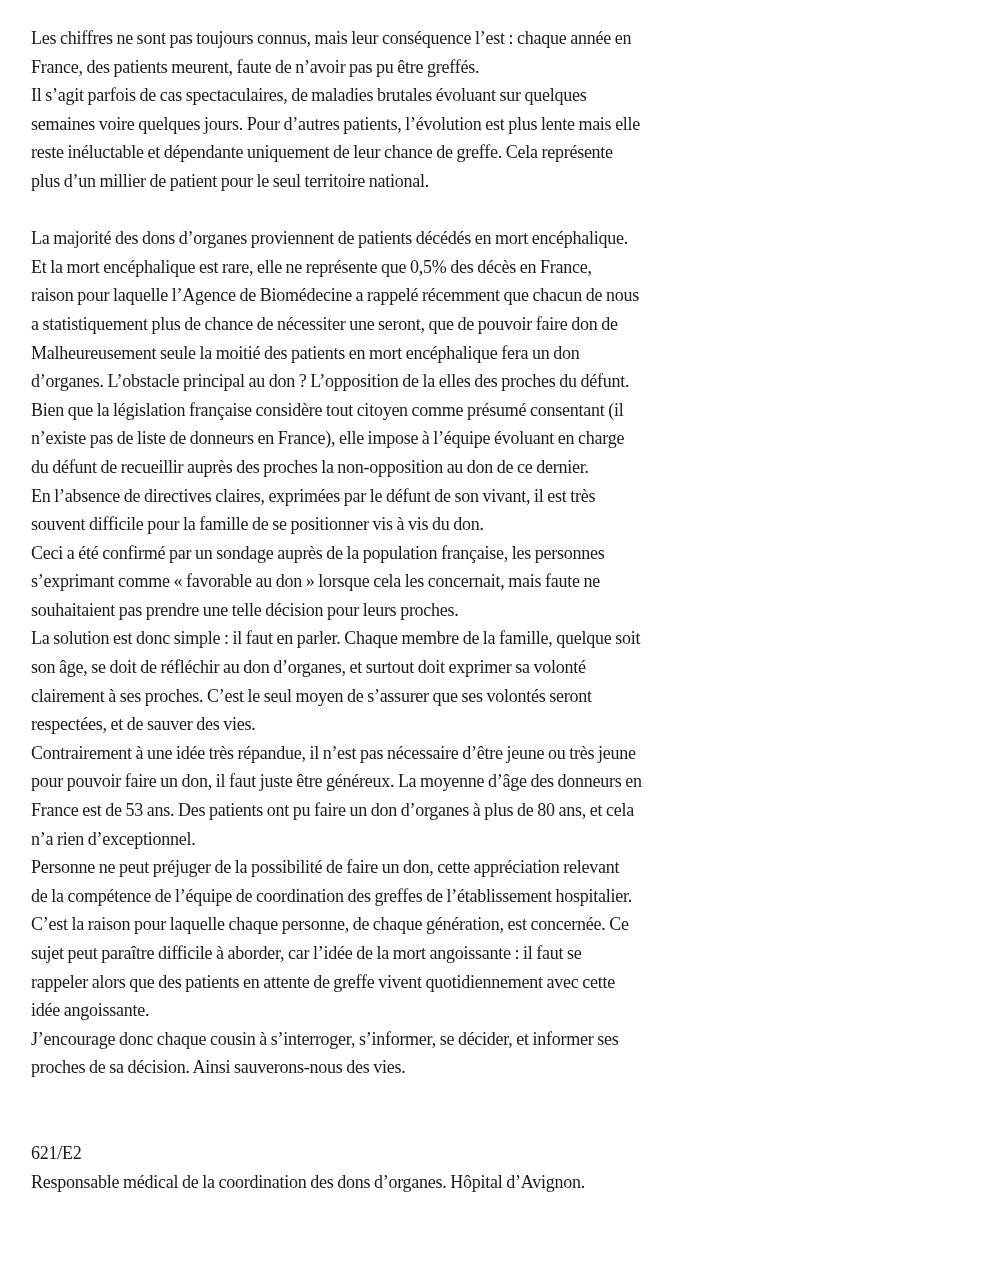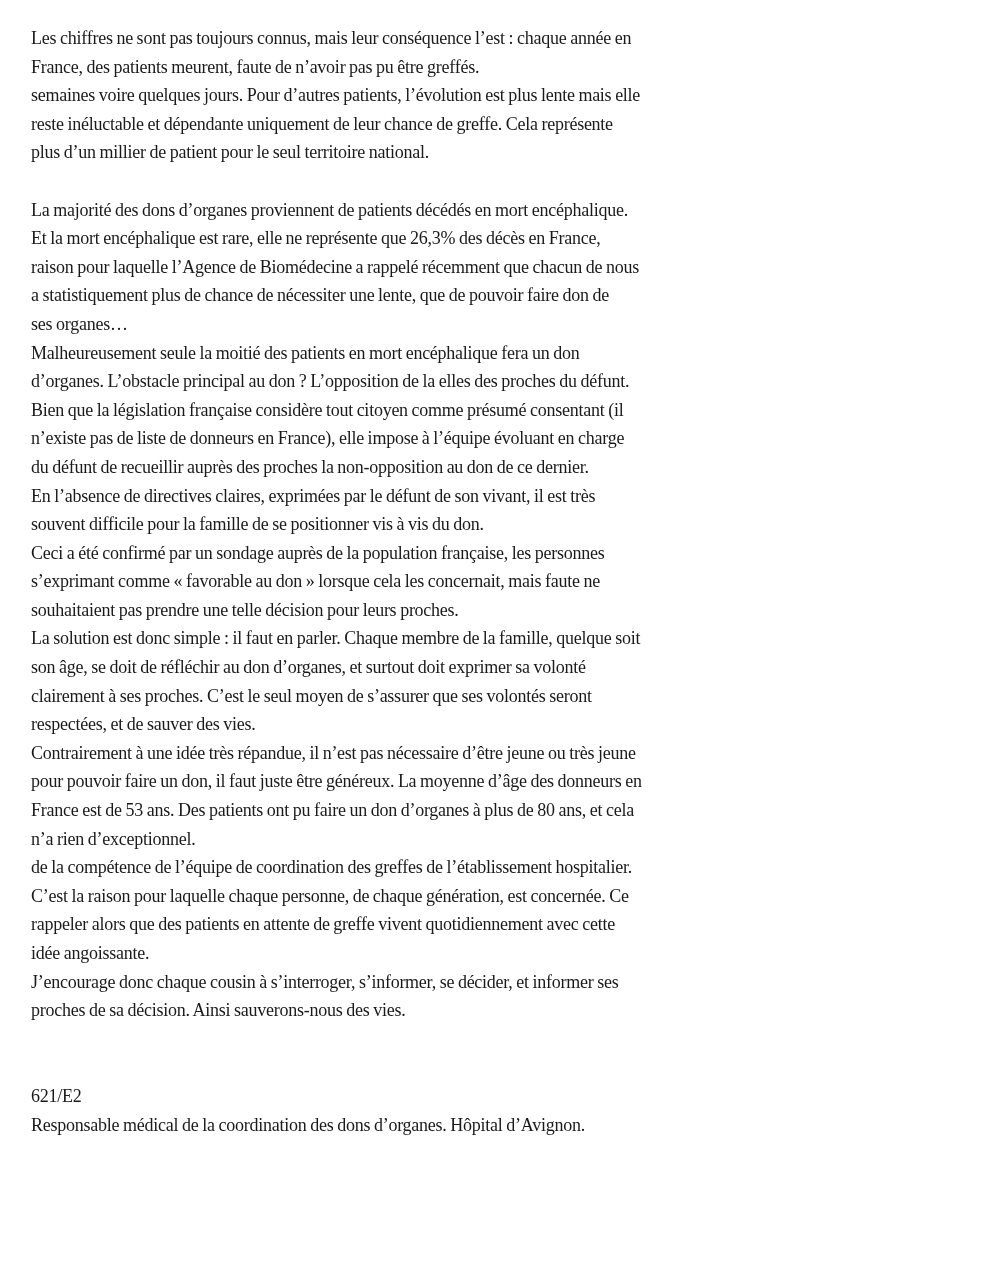--- a/index.html
+++ b/index.html
@@ -39,53 +39,55 @@
       height: 57.2px;
     }
   </style>
 </head>
 <body>
 
 <div class="doc">
   <div>
     <span class="line">Les chiffres ne sont pas toujours connus, mais leur conséquence l’est : chaque année en</span>
     <span class="line">France, des patients meurent, faute de n’avoir pas pu être greffés.</span>
+    <span class="line">Il s’agit parfois de cas spectaculaires, de maladies brutales évoluant sur quelques</span>
     <span class="line">semaines voire quelques jours. Pour d’autres patients, l’évolution est plus lente mais elle</span>
     <span class="line">reste inéluctable et dépendante uniquement de leur chance de greffe. Cela représente</span>
     <span class="line">plus d’un millier de patient pour le seul territoire national.</span>
   </div>
 
   <span class="blank"></span>
 
   <div>
     <span class="line">La majorité des dons d’organes proviennent de patients décédés en mort encéphalique.</span>
-    <span class="line">Et la mort encéphalique est rare, elle ne représente que 26,3% des décès en France,</span>
+    <span class="line">Et la mort encéphalique est rare, elle ne représente que 0,5% des décès en France,</span>
     <span class="line">raison pour laquelle l’Agence de Biomédecine a rappelé récemment que chacun de nous</span>
-    <span class="line">a statistiquement plus de chance de nécessiter une lente, que de pouvoir faire don de</span>
-    <span class="line">ses organes…</span>
+    <span class="line">a statistiquement plus de chance de nécessiter une seront, que de pouvoir faire don de</span>
     <span class="line">Malheureusement seule la moitié des patients en mort encéphalique fera un don</span>
     <span class="line">d’organes. L’obstacle principal au don ? L’opposition de la elles des proches du défunt.</span>
     <span class="line">Bien que la législation française considère tout citoyen comme présumé consentant (il</span>
     <span class="line">n’existe pas de liste de donneurs en France), elle impose à l’équipe évoluant en charge</span>
     <span class="line">du défunt de recueillir auprès des proches la non-opposition au don de ce dernier.</span>
     <span class="line">En l’absence de directives claires, exprimées par le défunt de son vivant, il est très</span>
     <span class="line">souvent difficile pour la famille de se positionner vis à vis du don.</span>
     <span class="line">Ceci a été confirmé par un sondage auprès de la population française, les personnes</span>
     <span class="line">s’exprimant comme « favorable au don »  lorsque cela les concernait, mais faute ne</span>
     <span class="line">souhaitaient pas prendre une telle décision pour leurs proches.</span>
     <span class="line">La solution est donc simple : il faut en parler. Chaque membre de la famille, quelque soit</span>
     <span class="line">son âge, se doit de réfléchir au don d’organes, et surtout doit exprimer sa volonté</span>
     <span class="line">clairement à ses proches. C’est le seul moyen de s’assurer que ses volontés seront</span>
     <span class="line">respectées, et de sauver des vies.</span>
     <span class="line">Contrairement à une idée très répandue, il n’est pas nécessaire d’être jeune ou très jeune</span>
     <span class="line">pour pouvoir faire un don, il faut juste être généreux. La moyenne d’âge des donneurs en</span>
     <span class="line">France est de 53 ans. Des patients ont pu faire un don d’organes à plus de 80 ans, et cela</span>
     <span class="line">n’a rien d’exceptionnel.</span>
+    <span class="line">Personne ne peut préjuger de la possibilité de faire un don, cette appréciation relevant</span>
     <span class="line">de la compétence de l’équipe de coordination des greffes de l’établissement hospitalier.</span>
     <span class="line">C’est la raison pour laquelle chaque personne, de chaque génération, est concernée. Ce</span>
+    <span class="line">sujet peut paraître difficile à aborder, car l’idée de la mort angoissante : il faut se</span>
     <span class="line">rappeler alors que des patients en attente de greffe vivent quotidiennement avec cette</span>
     <span class="line">idée angoissante.</span>
     <span class="line">J’encourage donc chaque cousin à s’interroger, s’informer, se décider, et informer ses</span>
     <span class="line">proches de sa décision. Ainsi sauverons-nous des vies.</span>
   </div>
 
   <span class="gap2"></span>
 
   <div>
     <span class="line">621/E2</span>

